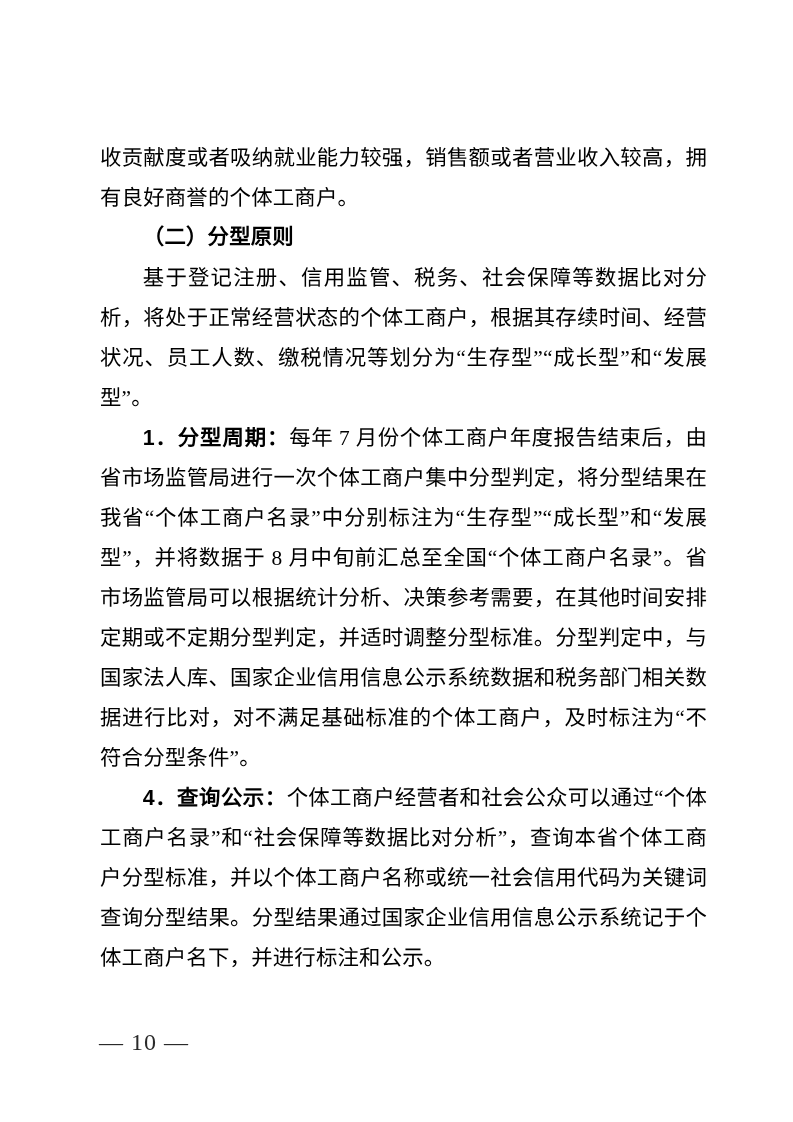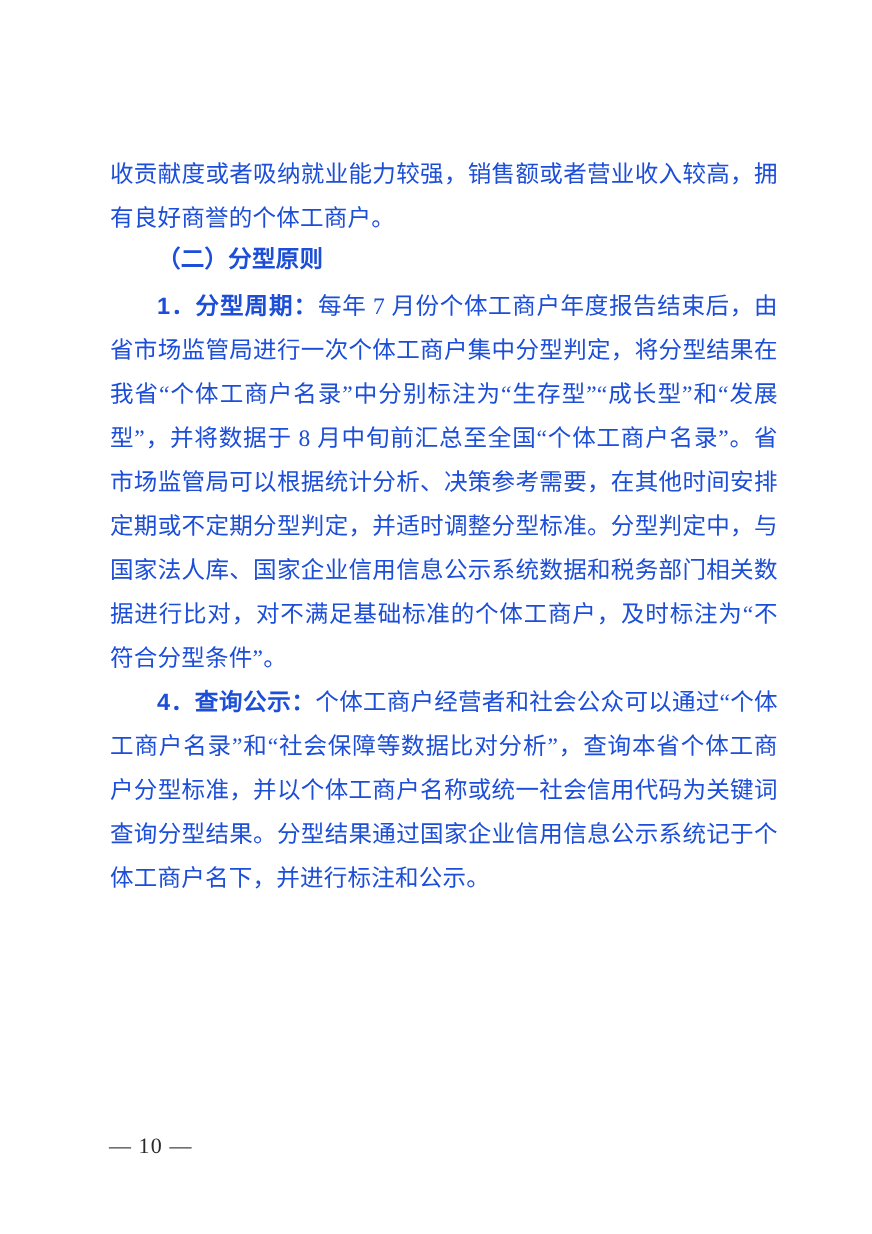--- a/index.html
+++ b/index.html
@@ -21,21 +21,21 @@
     height: 1122px;
     background: #ffffff;
   }
   .text-block {
     position: absolute;
     left: 100px;
     top: 138px;
     width: 607px;
     font-size: 21.4px;
     line-height: 40px;
-    color: #1d4ed8;
+    color: #000000;
     text-align: justify;
     letter-spacing: 0.2px;
   }
   .para {
     margin: 0;
     text-indent: 2em;
   }
   .para.no-indent {
     text-indent: 0;
   }
@@ -47,38 +47,39 @@
   }
   .lead {
     font-weight: 700;
     font-family: Liberation Sans, sans-serif;
     letter-spacing: 0.5px;
   }
   .footer {
     position: absolute;
     left: 99px;
     top: 1029px;
-    font-size: 20px;
+    font-size: 24px;
     line-height: 26px;
     color: #2a2a2a;
     font-family: "Liberation Serif", serif;
     letter-spacing: 1px;
   }
 </style>
 </head>
 <body>
 
 <div class="page">
 
   <div class="text-block">
 
     <p class="para no-indent"><span>收贡献度或者吸纳就业能力较强，销售额或者营业收入较高，拥有良好商誉的个体工商户。</span></p>
 
     <p class="heading"><span>（二）分型原则</span></p>
 
+    <p class="para"><span>基于登记注册、信用监管、税务、社会保障等数据比对分析，将处于正常经营状态的个体工商户，根据其存续时间、经营状况、员工人数、缴税情况等划分为“生存型”“成长型”和“发展型”。</span></p>
 
 
     <p class="para"><span class="lead">1．分型周期：</span><span>每年 7 月份个体工商户年度报告结束后，由省市场监管局进行一次个体工商户集中分型判定，将分型结果在我省“个体工商户名录”中分别标注为“生存型”“成长型”和“发展型”，并将数据于 8 月中旬前汇总至全国“个体工商户名录”。省市场监管局可以根据统计分析、决策参考需要，在其他时间安排定期或不定期分型判定，并适时调整分型标准。分型判定中，与国家法人库、国家企业信用信息公示系统数据和税务部门相关数据进行比对，对不满足基础标准的个体工商户，及时标注为“不符合分型条件”。</span></p>
 
     <p class="para"><span class="lead">4．查询公示：</span><span>个体工商户经营者和社会公众可以通过“个体工商户名录”和“社会保障等数据比对分析”，查询本省个体工商户分型标准，并以个体工商户名称或统一社会信用代码为关键词查询分型结果。分型结果通过国家企业信用信息公示系统记于个体工商户名下，并进行标注和公示。</span></p>
 
 
   </div>
 
   <div class="footer"><span>— 10 —</span></div>

